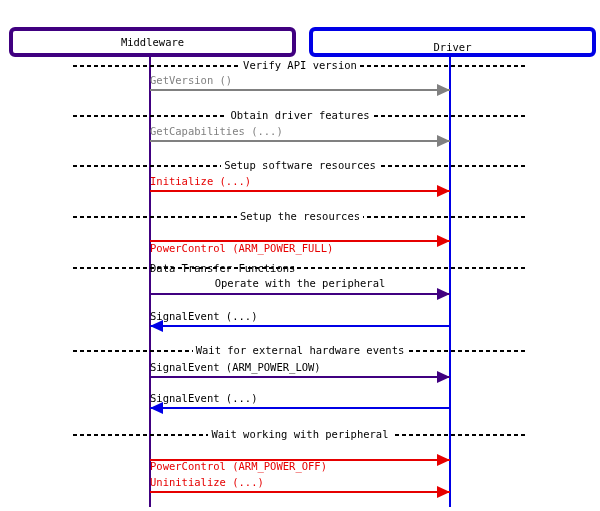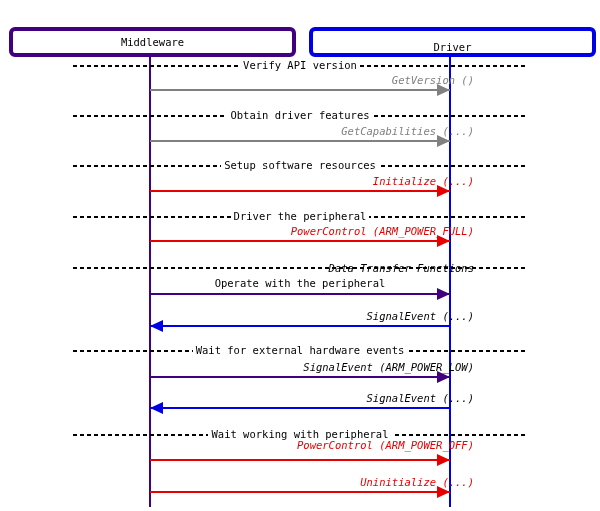--- a/index.html
+++ b/index.html
@@ -62,25 +62,24 @@
     position: absolute;
     left: 150px;
     width: 300px;
     height: 2px;
     z-index: 3;
   }
   .msg-label {
     position: absolute;
     left: 150px;
     width: 324px;
-    text-align: right;
+    text-align: left;
     line-height: 13px;
     z-index: 4;
     white-space: nowrap;
-    font-style: italic;
   }
   .head {
     position: absolute;
     width: 0; height: 0;
     border-top: 6px solid transparent;
     border-bottom: 6px solid transparent;
     z-index: 3;
   }
   .head-right { left: 437px; border-left-width: 13px; border-left-style: solid; }
   .head-left  { left: 150px; border-right-width: 13px; border-right-style: solid; }
@@ -107,42 +106,42 @@
       <div class="divider-label" style="top: 109px;"><span>Obtain driver features</span></div>
       <div class="msg-line" style="top: 140px; background: rgb(128, 128, 128);"></div>
       <div class="head head-right" style="top: 135px; border-left-color: rgb(128, 128, 128);"></div>
       <div class="msg-label" style="top: 125px; color: rgb(128, 128, 128);">GetCapabilities (...)</div>
       <div class="divider-line" style="top: 165px;"></div>
       <div class="divider-label" style="top: 159px;"><span>Setup software resources</span></div>
       <div class="msg-line" style="top: 190px; background: rgb(230, 0, 0);"></div>
       <div class="head head-right" style="top: 185px; border-left-color: rgb(230, 0, 0);"></div>
       <div class="msg-label" style="top: 175px; color: rgb(230, 0, 0);">Initialize (...)</div>
       <div class="divider-line" style="top: 216px;"></div>
-      <div class="divider-label" style="top: 210px;"><span>Driver the peripheral</span></div>
+      <div class="divider-label" style="top: 210px;"><span>Setup the resources</span></div>
       <div class="msg-line" style="top: 240px; background: rgb(230, 0, 0);"></div>
       <div class="head head-right" style="top: 235px; border-left-color: rgb(230, 0, 0);"></div>
-      <div class="msg-label" style="top: 225px; color: rgb(230, 0, 0);">PowerControl (ARM_POWER_FULL)</div>
+      <div class="msg-label" style="top: 242px; color: rgb(230, 0, 0);">PowerControl (ARM_POWER_FULL)</div>
       <div class="divider-line" style="top: 267px;"></div>
       <div class="divider-label" style="top: 261px; margin-top: 16px;"><span>Operate with the peripheral</span></div>
       <div class="msg-line" style="top: 293px; background: rgb(64, 0, 128);"></div>
       <div class="head head-right" style="top: 288px; border-left-color: rgb(64, 0, 128);"></div>
       <div class="msg-label" style="top: 262px; color: rgb(0, 0, 0);">Data Transfer Functions</div>
       <div class="msg-line" style="top: 325px; background: rgb(0, 0, 230);"></div>
       <div class="head head-left" style="top: 320px; border-right-color: rgb(0, 0, 230);"></div>
       <div class="msg-label" style="top: 310px; color: rgb(0, 0, 0);">SignalEvent (...)</div>
       <div class="divider-line" style="top: 350px;"></div>
       <div class="divider-label" style="top: 344px;"><span>Wait for external hardware events</span></div>
       <div class="msg-line" style="top: 376px; background: rgb(64, 0, 128);"></div>
       <div class="head head-right" style="top: 371px; border-left-color: rgb(64, 0, 128);"></div>
       <div class="msg-label" style="top: 361px; color: rgb(0, 0, 0);">SignalEvent (ARM_POWER_LOW)</div>
       <div class="msg-line" style="top: 407px; background: rgb(0, 0, 230);"></div>
       <div class="head head-left" style="top: 402px; border-right-color: rgb(0, 0, 230);"></div>
       <div class="msg-label" style="top: 392px; color: rgb(0, 0, 0);">SignalEvent (...)</div>
       <div class="divider-line" style="top: 434px;"></div>
       <div class="divider-label" style="top: 428px;"><span>Wait working with peripheral</span></div>
       <div class="msg-line" style="top: 459px; background: rgb(230, 0, 0);"></div>
       <div class="head head-right" style="top: 454px; border-left-color: rgb(230, 0, 0);"></div>
-      <div class="msg-label" style="top: 439px; color: rgb(230, 0, 0);">PowerControl (ARM_POWER_OFF)</div>
+      <div class="msg-label" style="top: 460px; color: rgb(230, 0, 0);">PowerControl (ARM_POWER_OFF)</div>
       <div class="msg-line" style="top: 491px; background: rgb(230, 0, 0);"></div>
       <div class="head head-right" style="top: 486px; border-left-color: rgb(230, 0, 0);"></div>
       <div class="msg-label" style="top: 476px; color: rgb(230, 0, 0);">Uninitialize (...)</div>
     </div>
 </div>
 
 </body></html>

